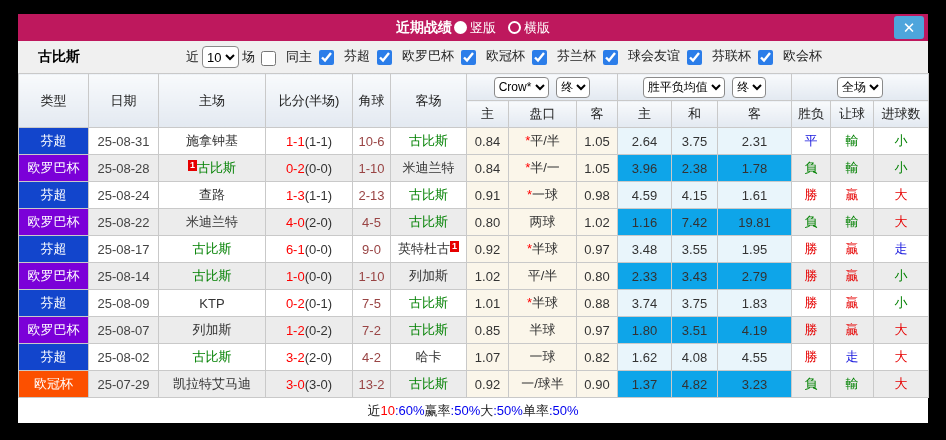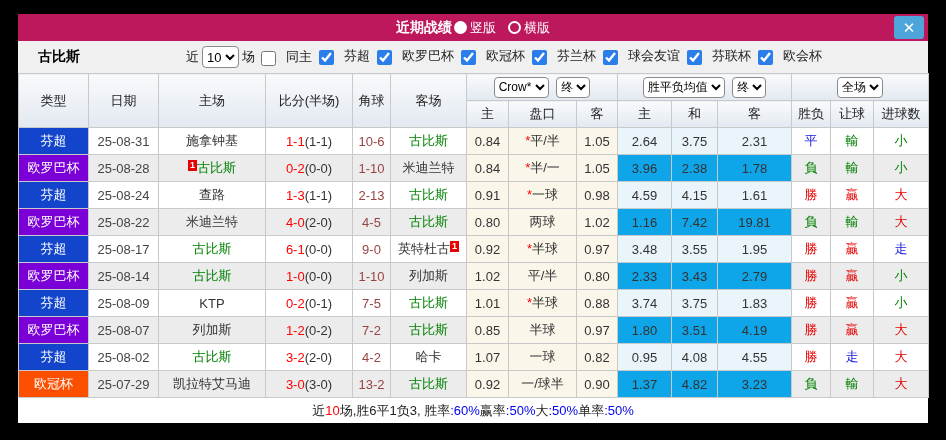--- a/index.html
+++ b/index.html
@@ -288,21 +288,21 @@
         <tr>
           <td class="league" style="background: rgb(18, 69, 204);">芬超</td>
           <td class="date">25-08-02</td>
           <td><span class="team-focus">古比斯</span></td>
           <td><span class="ft">3-2</span><span class="ht">(2-0)</span></td>
           <td class="corner">4-2</td>
           <td><span>哈卡</span></td>
           <td class="crow">1.07</td>
           <td class="crow">一球</td>
           <td class="crow">0.82</td>
-          <td class="avg">0.95</td>
+          <td class="avg">1.62</td>
           <td class="avg">4.08</td>
           <td class="avg">4.55</td>
           <td style="color: rgb(230, 0, 0);">勝</td>
           <td style="color: rgb(20, 20, 221);">走</td>
           <td style="color: rgb(230, 0, 0);">大</td>
         </tr>
         <tr class="alt">
           <td class="league" style="background: rgb(252, 80, 0);">欧冠杯</td>
           <td class="date">25-07-29</td>
           <td><span>凯拉特艾马迪</span></td>
@@ -318,21 +318,20 @@
           <td style="color: rgb(0, 128, 0);">負</td>
           <td style="color: rgb(0, 128, 0);">輸</td>
           <td style="color: rgb(230, 0, 0);">大</td>
         </tr>
       </tbody>
   </table>
 
   <div class="footer" id="footer">
       <span>近</span>
       <span class="fred">10</span>
-      <span>场,胜6平1负3, 胜率</span>
       <span class="fblue">:60%</span>
       <span> 赢率</span>
       <span class="fblue">:50%</span>
       <span> 大</span>
       <span class="fblue">:50%</span>
       <span> 单率</span>
       <span class="fblue">:50%</span>
     </div>
 
 </div>

